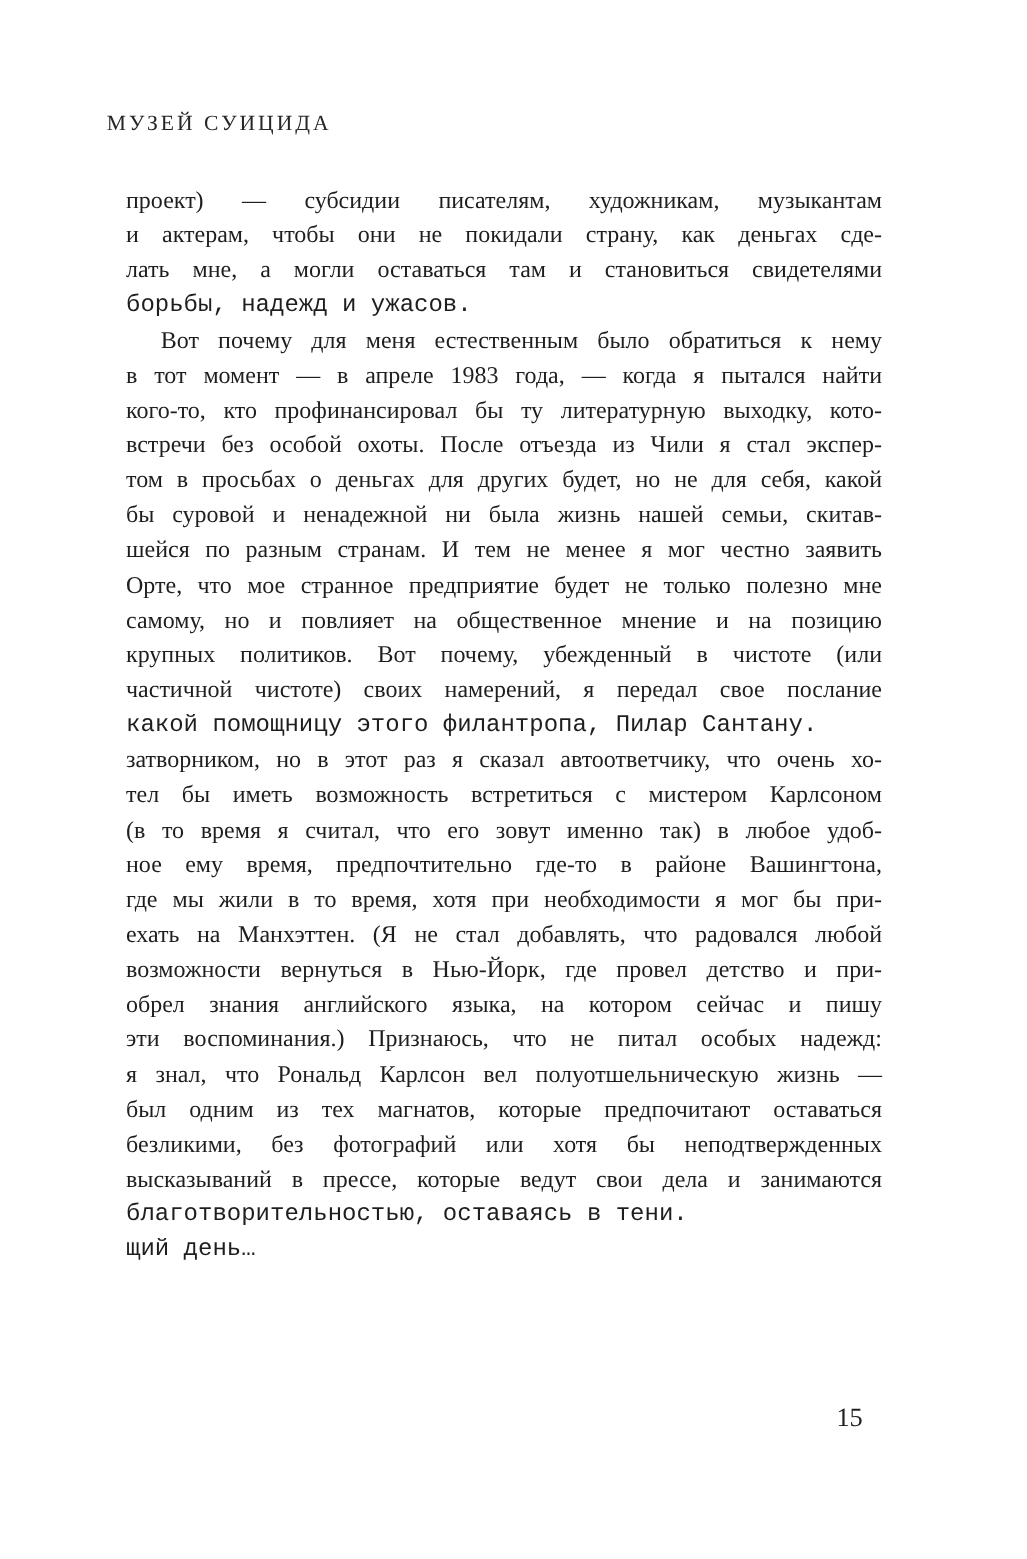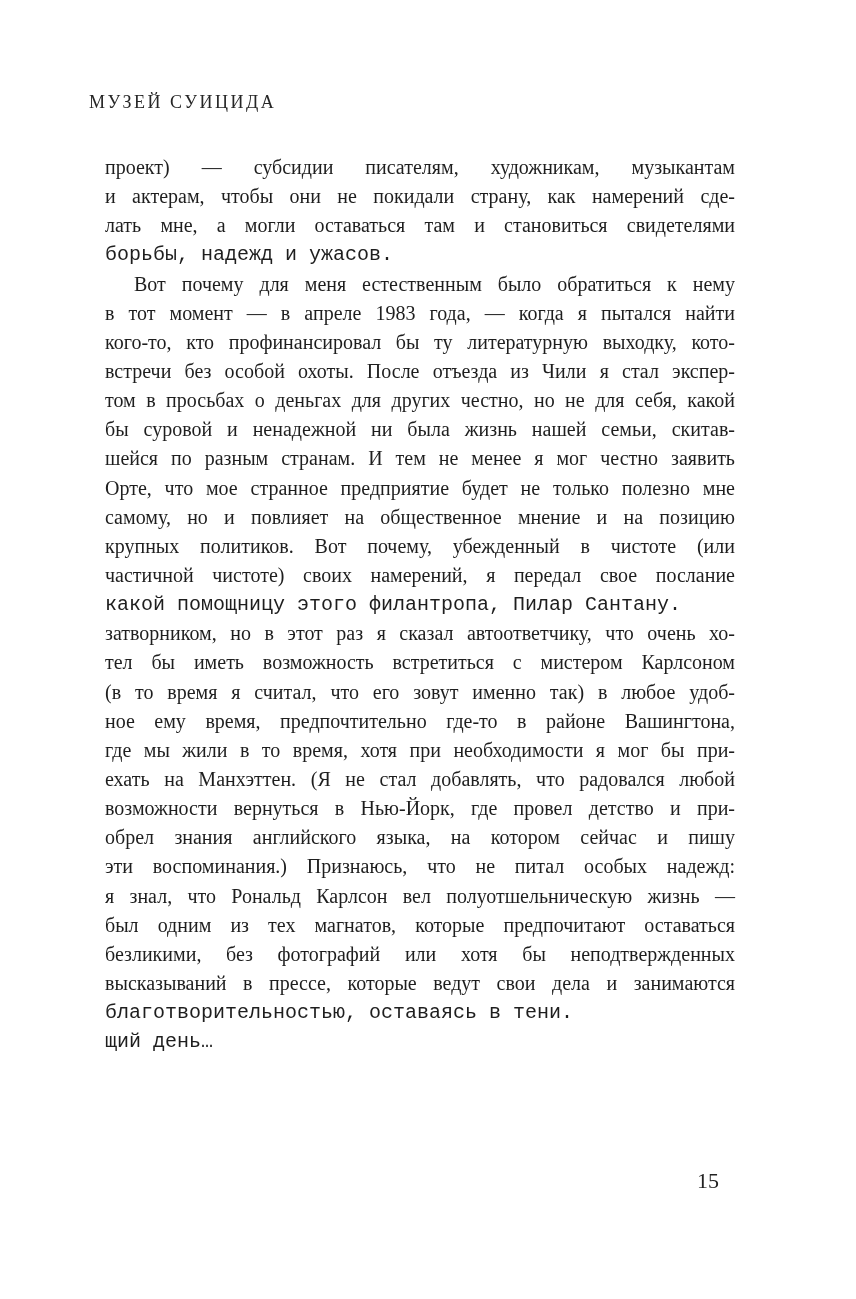--- a/index.html
+++ b/index.html
@@ -59,28 +59,28 @@
   }
 </style>
 </head>
 <body>
 
 <div class="page">
   <div class="running-head">МУЗЕЙ СУИЦИДА</div>
 
   <div class="body-text">
       <div class="line">проект) — субсидии писателям, художникам, музыкантам</div>
-      <div class="line">и актерам, чтобы они не покидали страну, как намерений сде-</div>
+      <div class="line">и актерам, чтобы они не покидали страну, как деньгах сде-</div>
       <div class="line">лать мне, а могли оставаться там и становиться свидетелями</div>
       <div class="line last">борьбы, надежд и ужасов.</div>
       <div class="line indent">Вот почему для меня естественным было обратиться к нему</div>
       <div class="line">в тот момент — в апреле 1983 года, — когда я пытался найти</div>
       <div class="line">кого-то, кто профинансировал бы ту литературную выходку, кото-</div>
       <div class="line">встречи без особой охоты. После отъезда из Чили я стал экспер-</div>
-      <div class="line">том в просьбах о деньгах для других честно, но не для себя, какой</div>
+      <div class="line">том в просьбах о деньгах для других будет, но не для себя, какой</div>
       <div class="line">бы суровой и ненадежной ни была жизнь нашей семьи, скитав-</div>
       <div class="line">шейся по разным странам. И тем не менее я мог честно заявить</div>
       <div class="line">Орте, что мое странное предприятие будет не только полезно мне</div>
       <div class="line">самому, но и повлияет на общественное мнение и на позицию</div>
       <div class="line">крупных политиков. Вот почему, убежденный в чистоте (или</div>
       <div class="line">частичной чистоте) своих намерений, я передал свое послание</div>
       <div class="line last">какой помощницу этого филантропа, Пилар Сантану.</div>
       <div class="line">затворником, но в этот раз я сказал автоответчику, что очень хо-</div>
       <div class="line">тел бы иметь возможность встретиться с мистером Карлсоном</div>
       <div class="line">(в то время я считал, что его зовут именно так) в любое удоб-</div>

